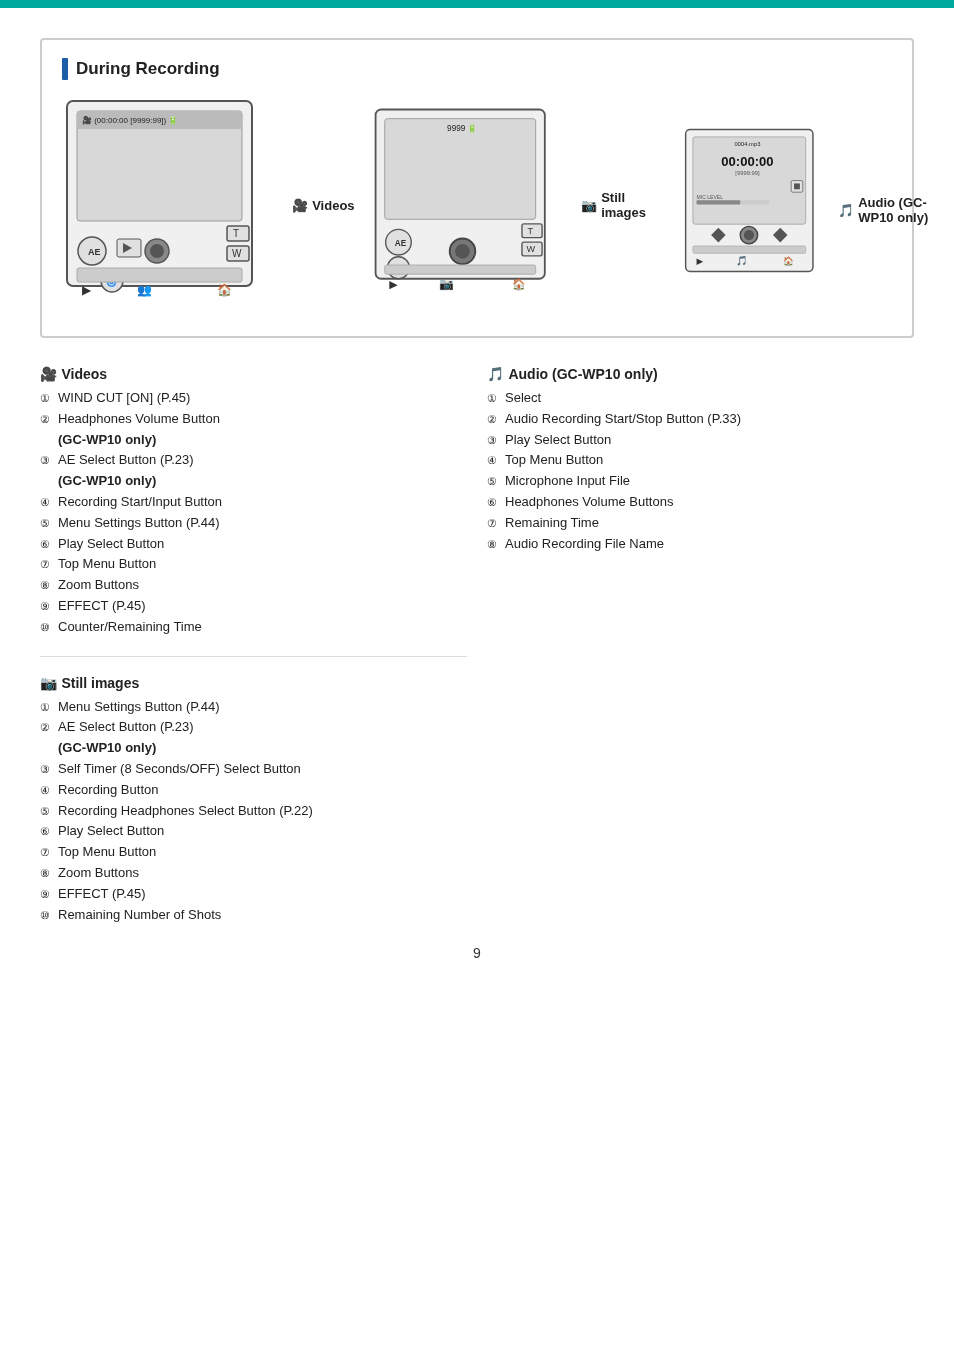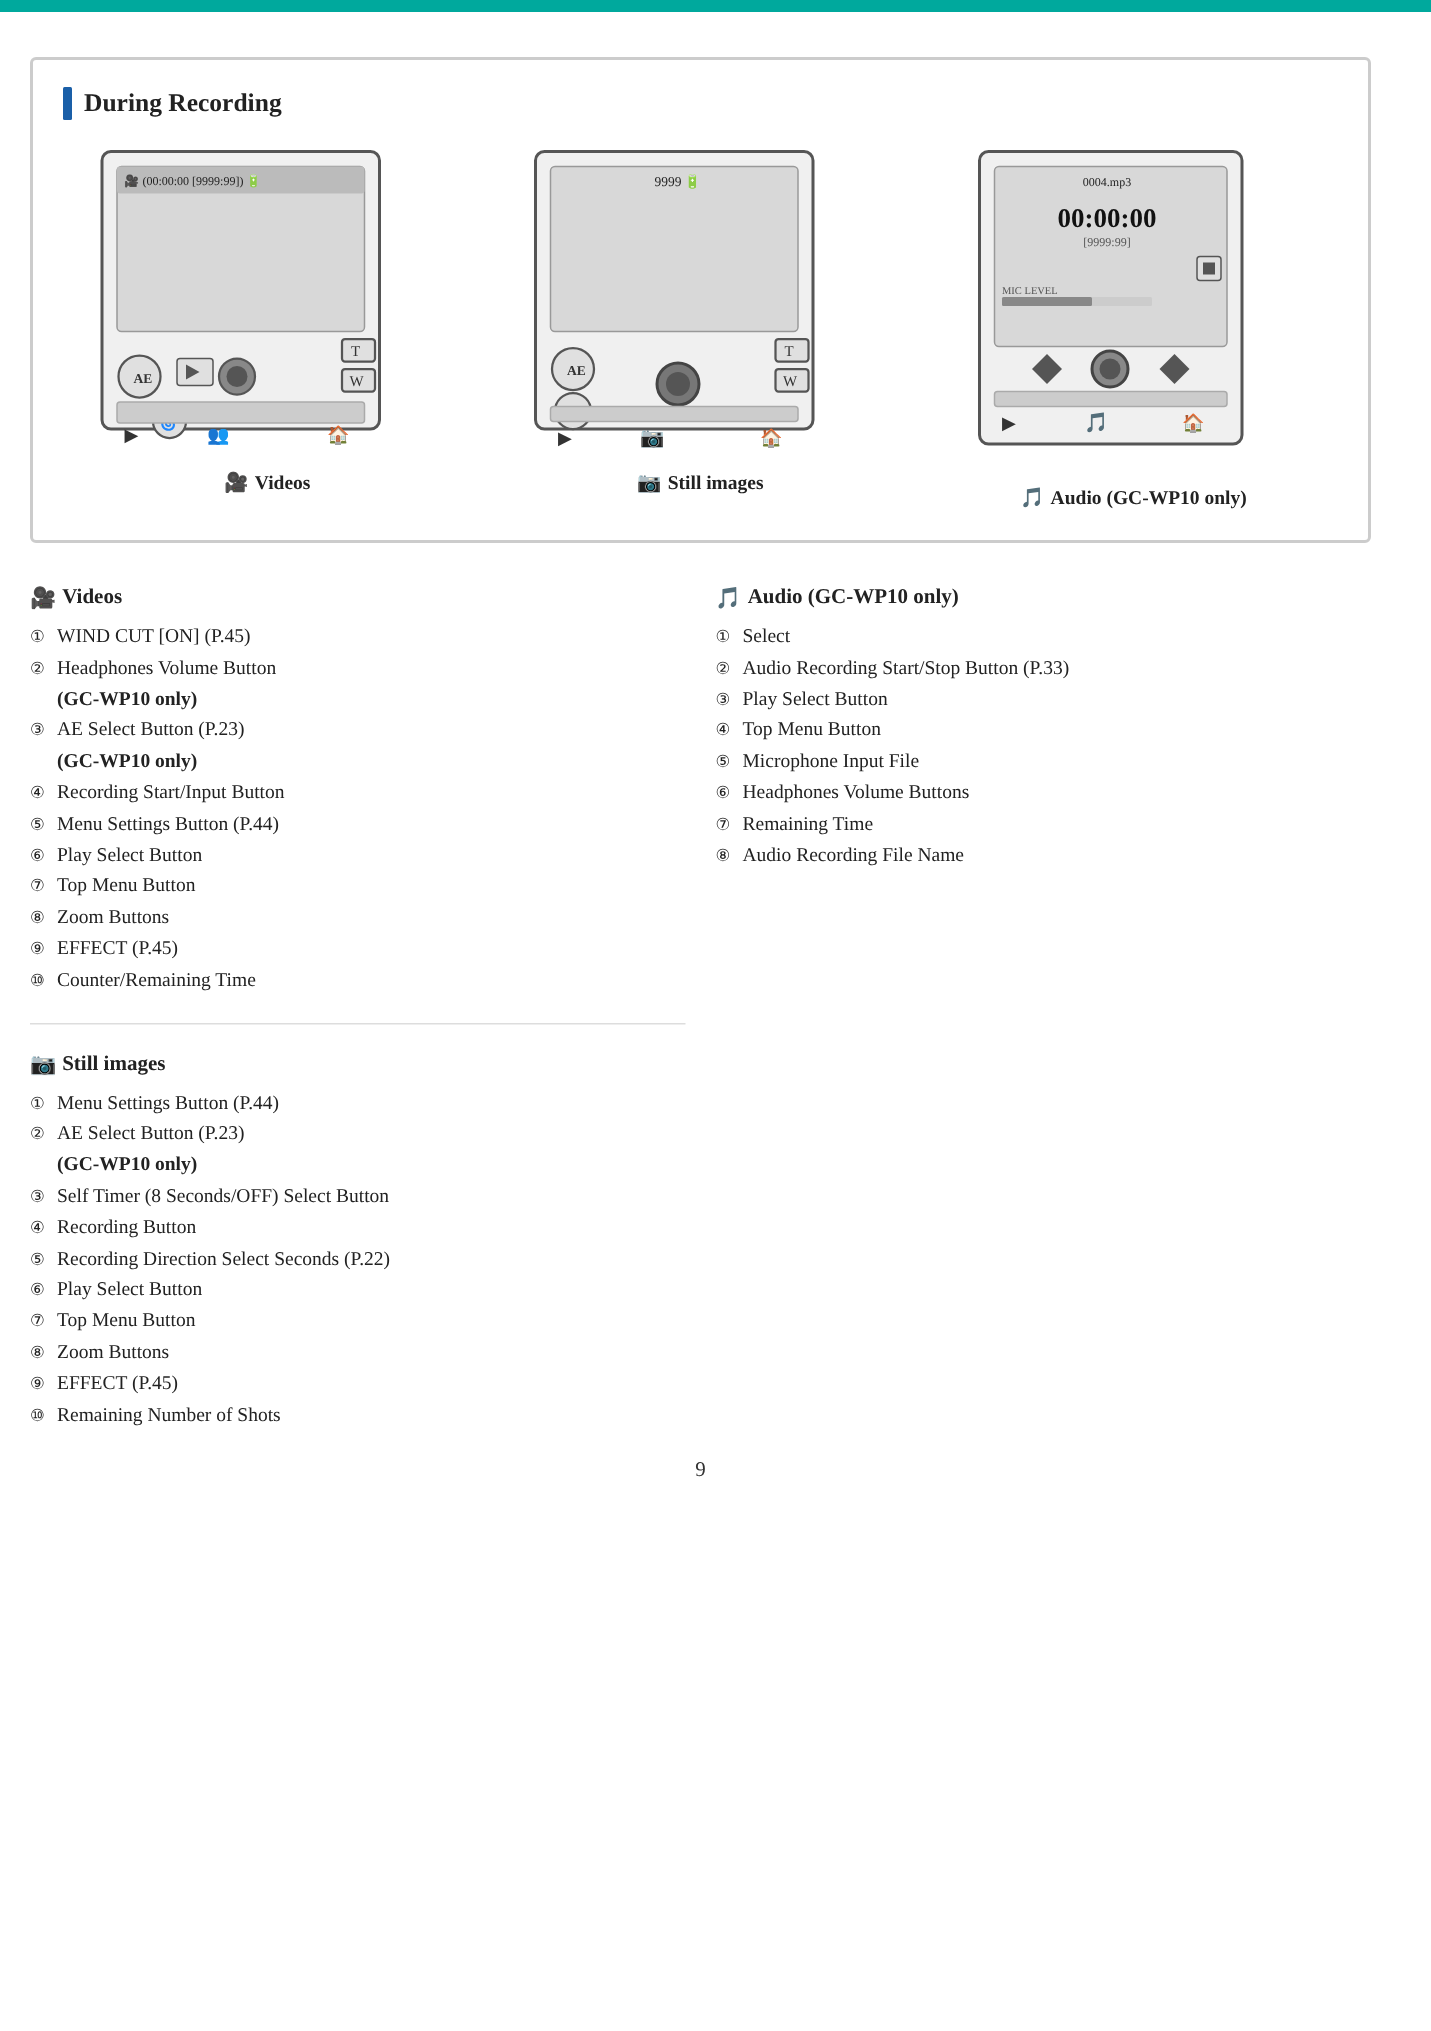--- a/index.html
+++ b/index.html
@@ -13,22 +13,21 @@
     }
 
     
     .top-bar {
       height: 8px;
       background: #00a99d;
       width: 100%;
     }
 
     .page-content {
-      padding: 30px 40px 40px 20px;
-      font-family: Liberation Serif, serif;
+      padding: 30px 40px 40px 40px;
     }
 
     
     .during-recording-box {
       border: 2px solid #ccc;
       border-radius: 4px;
       padding: 18px 20px 20px 20px;
       margin-bottom: 28px;
       background: #fff;
     }
@@ -58,21 +57,21 @@
     .diagrams-row {
       display: flex;
       gap: 16px;
       justify-content: space-between;
       align-items: flex-start;
     }
 
     
     .device-diagram {
       display: flex;
-      flex-direction: column;
+      flex-direction: row;
       align-items: center;
       flex: 1;
     }
 
     .device-label {
       margin-top: 8px;
       font-size: 13px;
       font-weight: bold;
       display: flex;
       align-items: center;
@@ -348,21 +347,21 @@
         <li>
           <span class="num circ">③</span>
           <span>Self Timer (8 Seconds/OFF) Select Button</span>
         </li>
         <li>
           <span class="num circ">④</span>
           <span>Recording Button</span>
         </li>
         <li>
           <span class="num circ">⑤</span>
-          <span>Recording Direction Select Seconds (P.22)</span>
+          <span>Recording Headphones Select Button (P.22)</span>
         </li>
         <li>
           <span class="num circ">⑥</span>
           <span>Play Select Button</span>
         </li>
         <li>
           <span class="num circ">⑦</span>
           <span>Top Menu Button</span>
         </li>
         <li>

